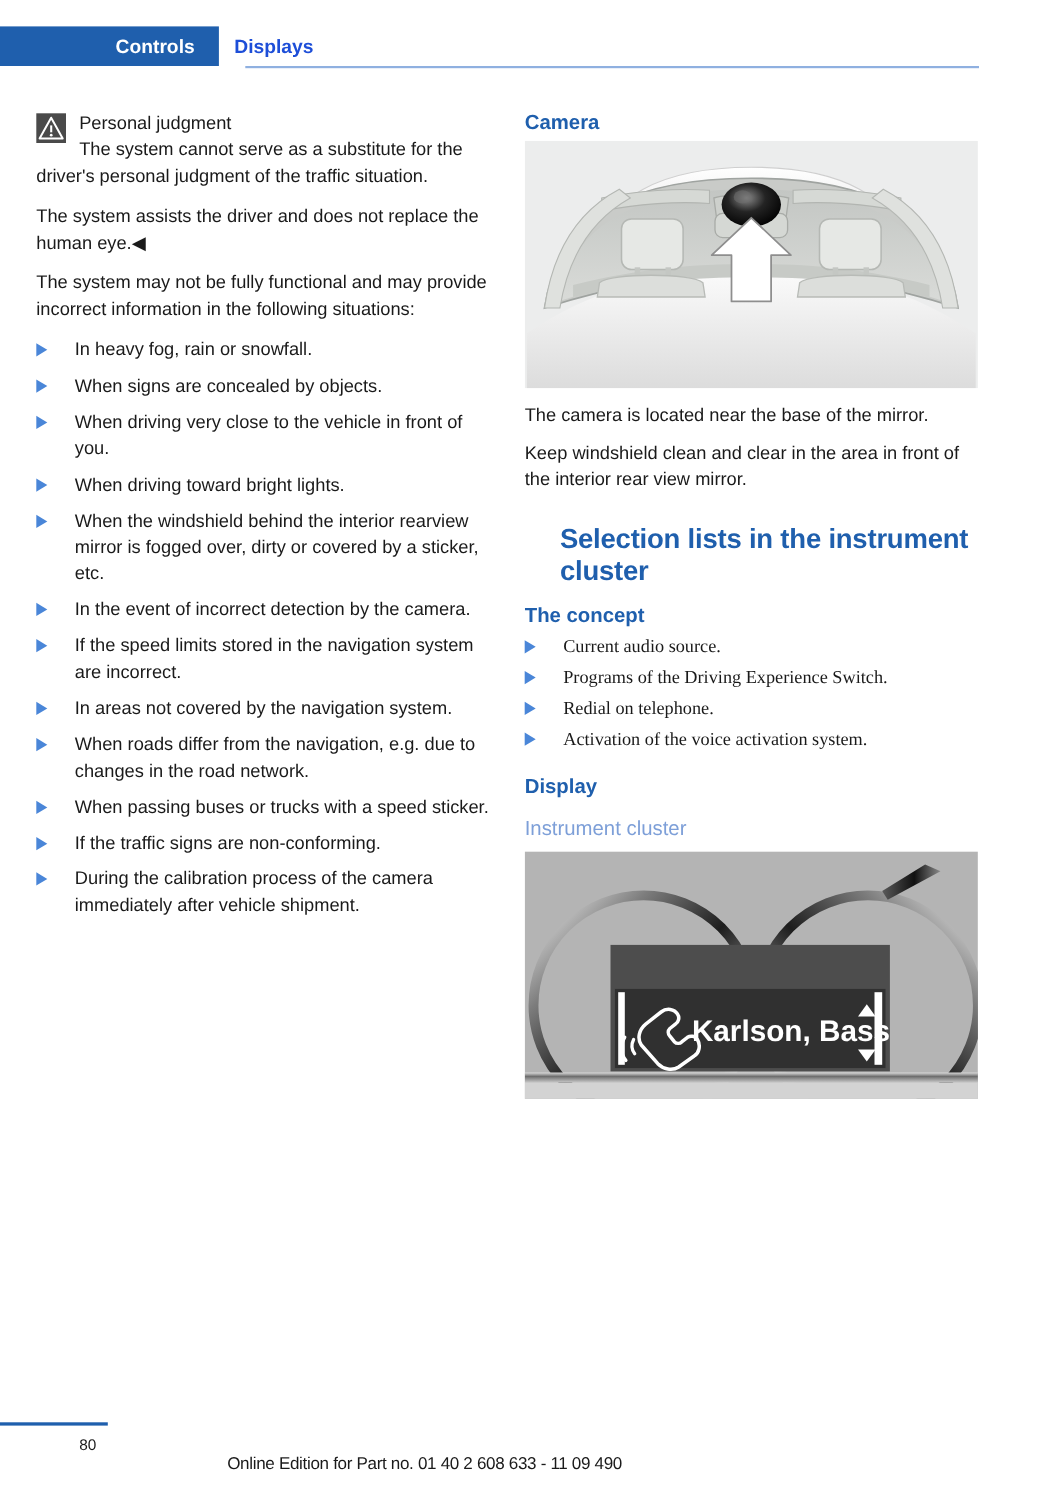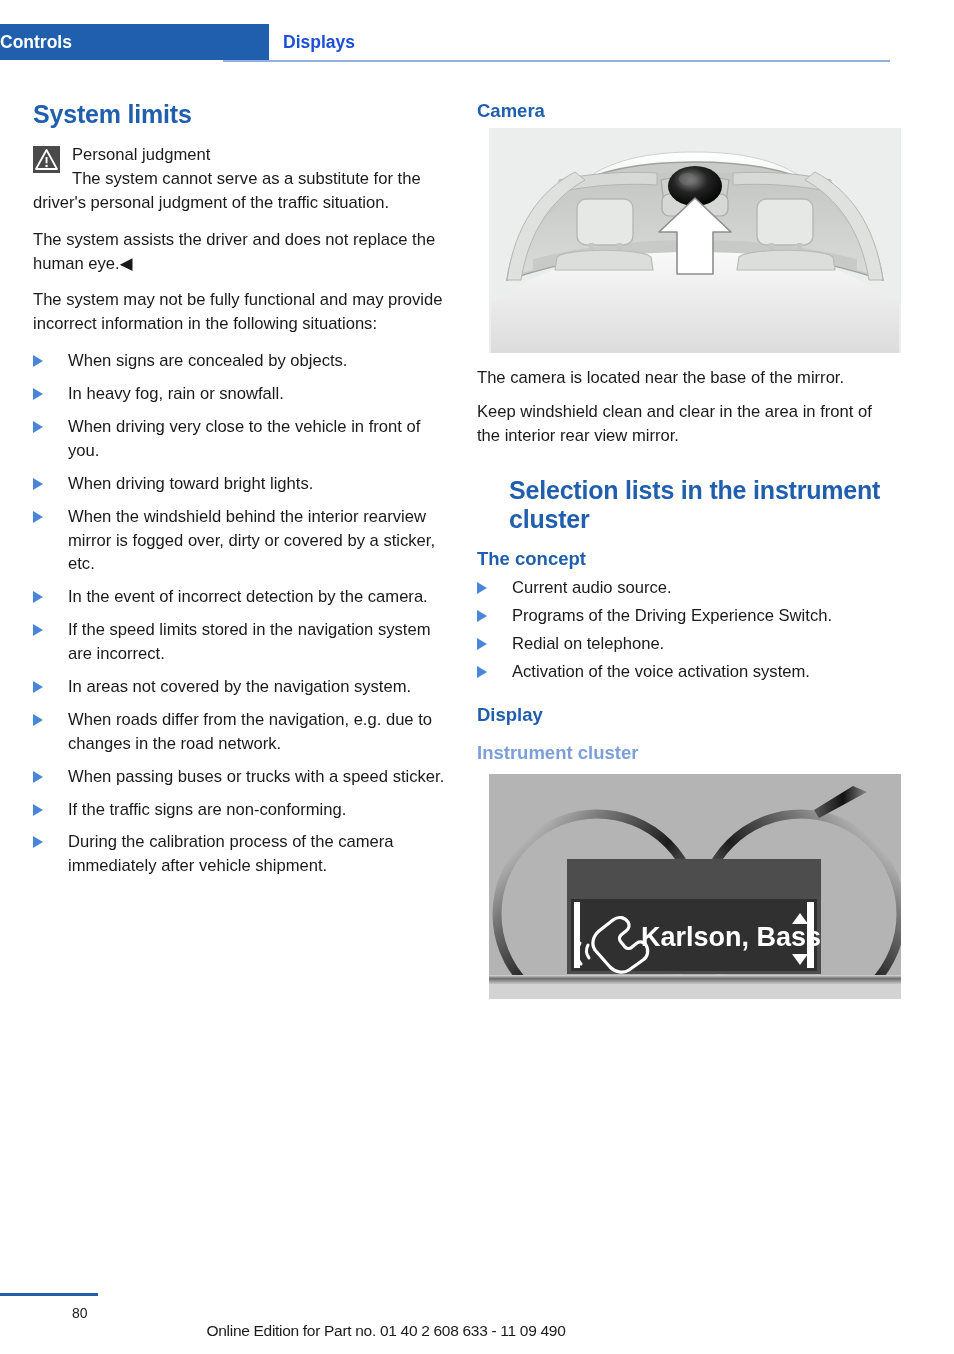--- a/index.html
+++ b/index.html
@@ -28,21 +28,22 @@
     display: inline-block;
     font-size: 17.5px;
     font-weight: bold;
     line-height: 36px;
     vertical-align: top;
     box-sizing: border-box;
   }
   .tab-active {
     background: #1f5fad;
     color: #ffffff;
-    width: 269px;
+    width: 199px;
+    text-align: right;
     padding-right: 22px;
   }
   .tab-inactive {
     color: #1d4ed8;
     padding-left: 14px;
   }
   .header-rule {
     position: absolute;
     top: 60px;
     left: 223px;
@@ -71,21 +72,21 @@
   h2.heading {
     color: #1f5fad;
     font-size: 18.5px;
     font-weight: bold;
     margin: 0 0 6px 0;
     line-height: 1.2;
   }
   h3.subheading {
     color: #7d9fd8;
     font-size: 18.5px;
-    font-weight: bold;
+    font-weight: normal;
     margin: 0 0 10px 0;
     line-height: 1.2;
   }
   p.body {
     font-size: 16.6px;
     line-height: 1.44;
     margin: 0 0 13px 0;
     color: #1a1a1a;
   }
   p.body.tight { margin-bottom: 10px; }
@@ -123,23 +124,23 @@
   }
   ul.bullets li .tri {
     position: absolute;
     left: 0;
     top: 6px;
     width: 0; height: 0;
     border-top: 6px solid transparent;
     border-bottom: 6px solid transparent;
     border-left: 10px solid #4a86d8;
   }
-  ul.bullets.narrow li { margin-bottom: 4px; }
-
-  .figure { margin: 0 0 13px 12px; }
+  ul.bullets.narrow li { margin-bottom: 4px; font-family: Liberation Serif, serif; }
+
+  .figure { margin: 0 0 13px 0; }
   .figure svg { display: block; }
 
   
   .footer-rule {
     position: absolute;
     left: 0;
     top: 1293px;
     width: 98px;
     height: 3px;
     background: #1f5fad;
@@ -165,40 +166,39 @@
 </head>
 <body>
 
 <div class="header">
   <span class="tab tab-active">Controls</span><span class="tab tab-inactive">Displays</span>
 </div>
 <div class="header-rule"></div>
 
 <div class="col col-left">
 
-  <h1 class="section">System limits</h1>
 
   <div class="note">
     <span class="warn-icon">
       <svg width="27" height="27" viewBox="0 0 27 27">
         <polygon points="13.5,4 24,23 3,23" fill="none" stroke="#ffffff" stroke-width="1.8" stroke-linejoin="round"></polygon>
         <rect x="12.6" y="11" width="1.9" height="6.3" fill="#ffffff"></rect>
         <circle cx="13.55" cy="19.9" r="1.25" fill="#ffffff"></circle>
       </svg>
     </span>
     <span class="note-title">Personal judgment</span>
     <span>The system cannot serve as a substitute for the driver's personal judgment of the traffic situation.</span>
   </div>
 
   <p class="body">The system assists the driver and does not replace the human eye.◀</p>
   <p class="body">The system may not be fully functional and may provide incorrect information in the following situations:</p>
 
   <ul class="bullets">
+    <li><span class="tri"></span><span>In heavy fog, rain or snowfall.</span></li>
     <li><span class="tri"></span><span>When signs are concealed by objects.</span></li>
-    <li><span class="tri"></span><span>In heavy fog, rain or snowfall.</span></li>
     <li><span class="tri"></span><span>When driving very close to the vehicle in front of you.</span></li>
     <li><span class="tri"></span><span>When driving toward bright lights.</span></li>
     <li><span class="tri"></span><span>When the windshield behind the interior rearview mirror is fogged over, dirty or covered by a sticker, etc.</span></li>
     <li><span class="tri"></span><span>In the event of incorrect detection by the camera.</span></li>
     <li><span class="tri"></span><span>If the speed limits stored in the navigation system are incorrect.</span></li>
     <li><span class="tri"></span><span>In areas not covered by the navigation system.</span></li>
     <li><span class="tri"></span><span>When roads differ from the navigation, e.g. due to changes in the road network.</span></li>
     <li><span class="tri"></span><span>When passing buses or trucks with a speed sticker.</span></li>
     <li><span class="tri"></span><span>If the traffic signs are non-conforming.</span></li>
     <li><span class="tri"></span><span>During the calibration process of the camera immediately after vehicle shipment.</span></li>

